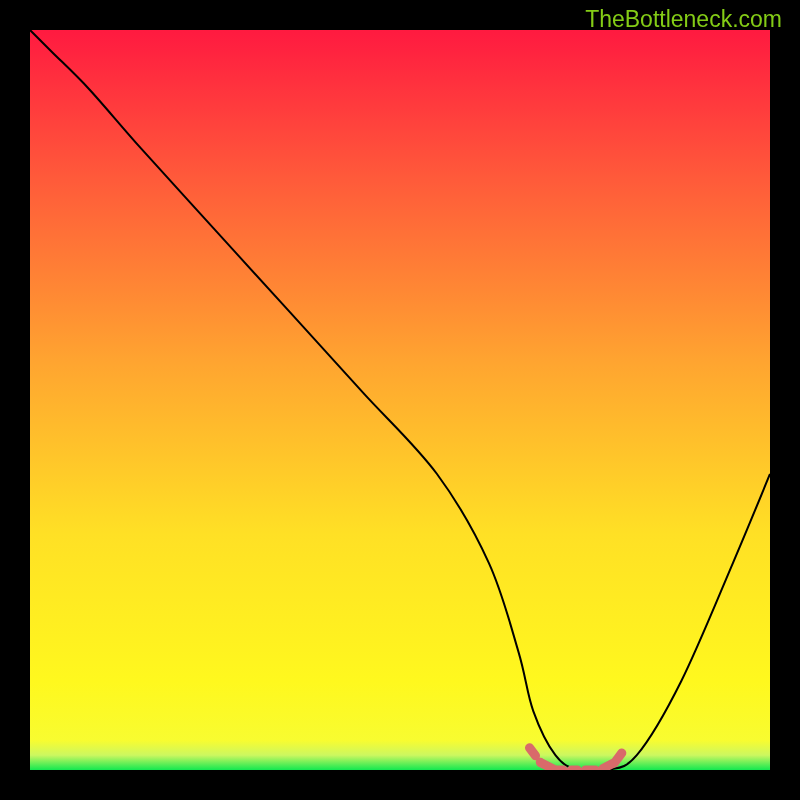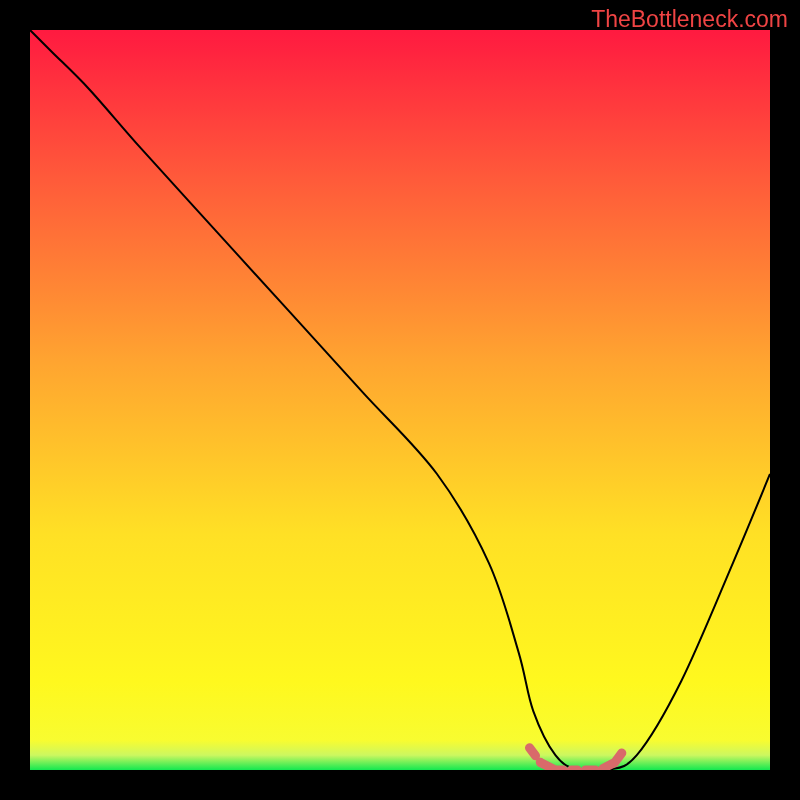--- a/index.html
+++ b/index.html
@@ -7,22 +7,22 @@
     padding: 0;
     background: #000;
     width: 800px;
     height: 800px;
     position: relative;
     font-family: Arial, sans-serif;
   }
   .watermark {
     position: absolute;
     top: 6px;
-    right: 12px;
-    color: #ef4444;
+    right: 18px;
+    color: #84cc16;
     font-size: 23px;
     font-weight: normal;
     z-index: 10;
   }
   .plot-area {
     position: absolute;
     left: 30px;
     top: 30px;
     width: 740px;
     height: 740px;

